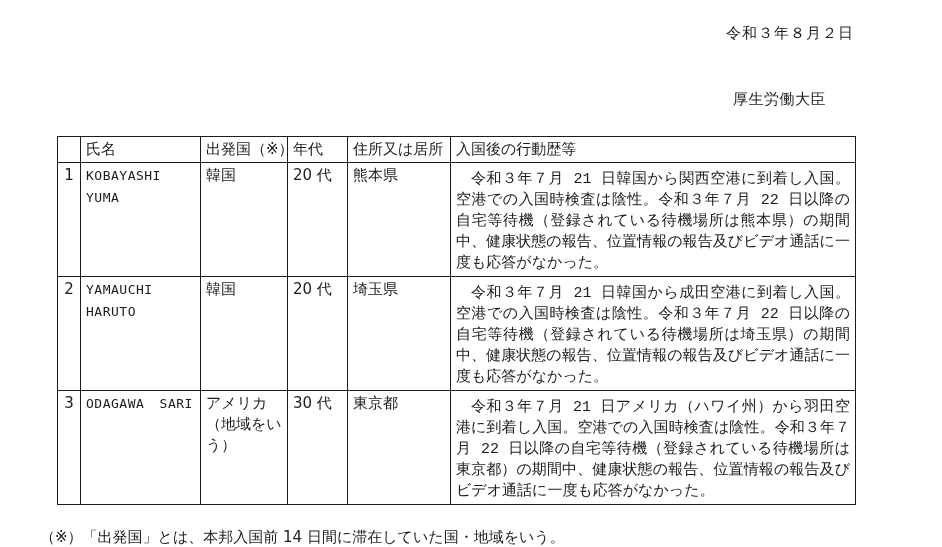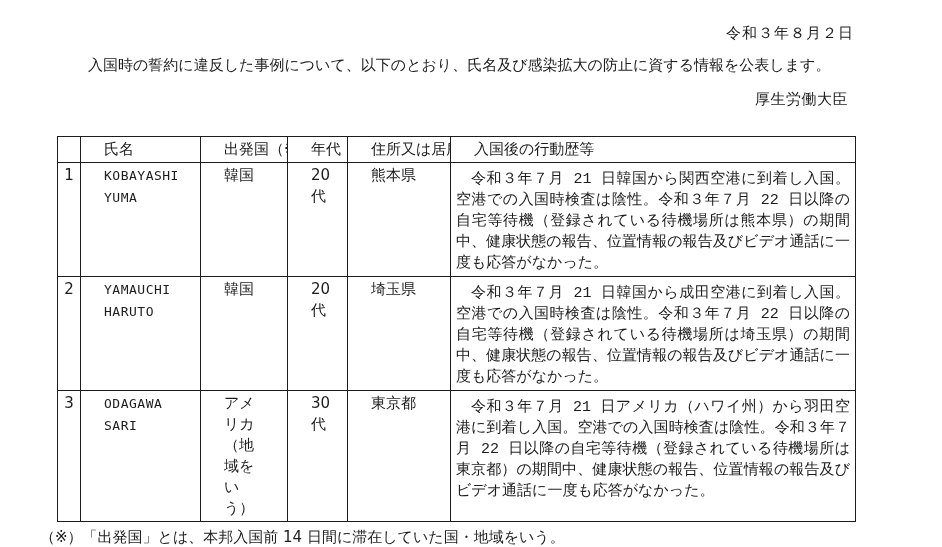--- a/index.html
+++ b/index.html
@@ -22,41 +22,41 @@
   }
   .intro-text {
     position: absolute;
     top: 56px;
     left: 88px;
     white-space: nowrap;
   }
   .signature {
     position: absolute;
     top: 90px;
-    left: 755px;
+    left: 733px;
     letter-spacing: 0.5px;
     white-space: nowrap;
   }
   table.violation-table {
     position: absolute;
     top: 136px;
     left: 57px;
     width: 798px;
     border-collapse: collapse;
     table-layout: fixed;
   }
   .violation-table col.c-num { width: 23px; }
   .violation-table col.c-name { width: 120px; }
   .violation-table col.c-country { width: 87px; }
   .violation-table col.c-age { width: 60px; }
   .violation-table col.c-residence { width: 103px; }
   .violation-table col.c-history { width: 405px; }
   .violation-table th, .violation-table td {
     border: 1px solid #1c1c1c;
-    padding: 2px 23px;
+    padding: 2px 5px;
     font-weight: normal;
     vertical-align: top;
     line-height: 21px;
     overflow: hidden;
   }
   .violation-table thead th {
     height: 19px;
     text-align: left;
     vertical-align: middle;
     white-space: nowrap;
@@ -89,21 +89,20 @@
   .note-1 { top: 495px; left: 40px; margin-top: 33px; }
   .note-2 { top: 519px; left: 34px; }
 </style>
 </head>
 <body>
 
 <div class="page">
 
   <div class="date-line">令和３年８月２日</div>
 
-  <div class="intro-text">入国時の誓約に違反した事例について、以下のとおり、氏名及び感染拡大の防止に資する情報を公表します。</div>
 
   <div class="signature">厚生労働大臣</div>
 
   <table class="violation-table">
     <colgroup>
       <col class="c-num">
         <col class="c-name">
         <col class="c-country">
       <col class="c-age">
         <col class="c-residence">

